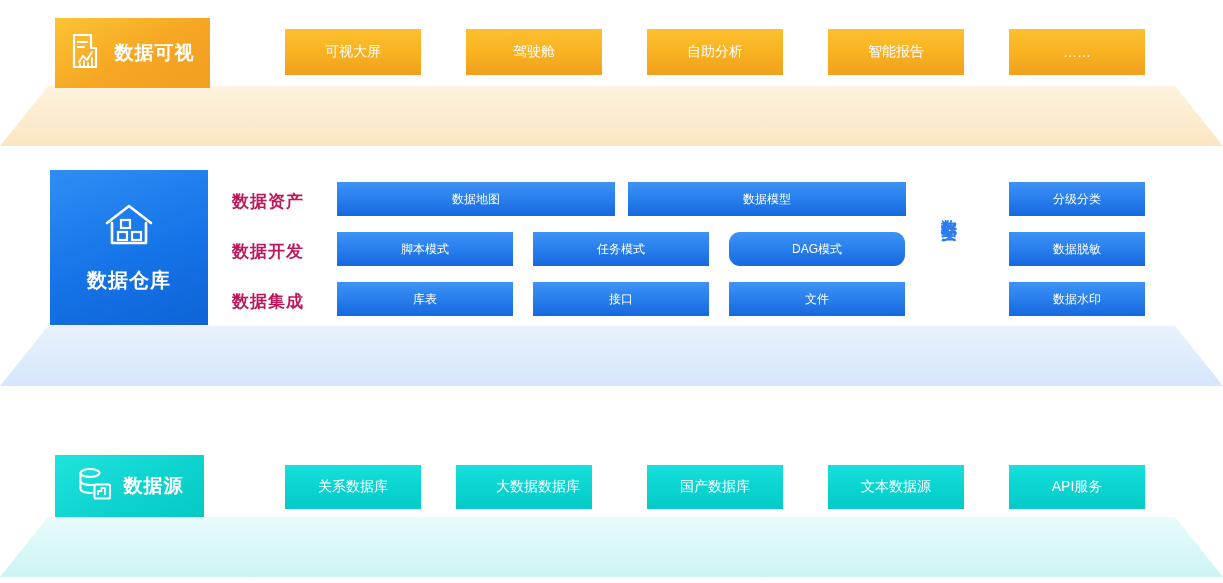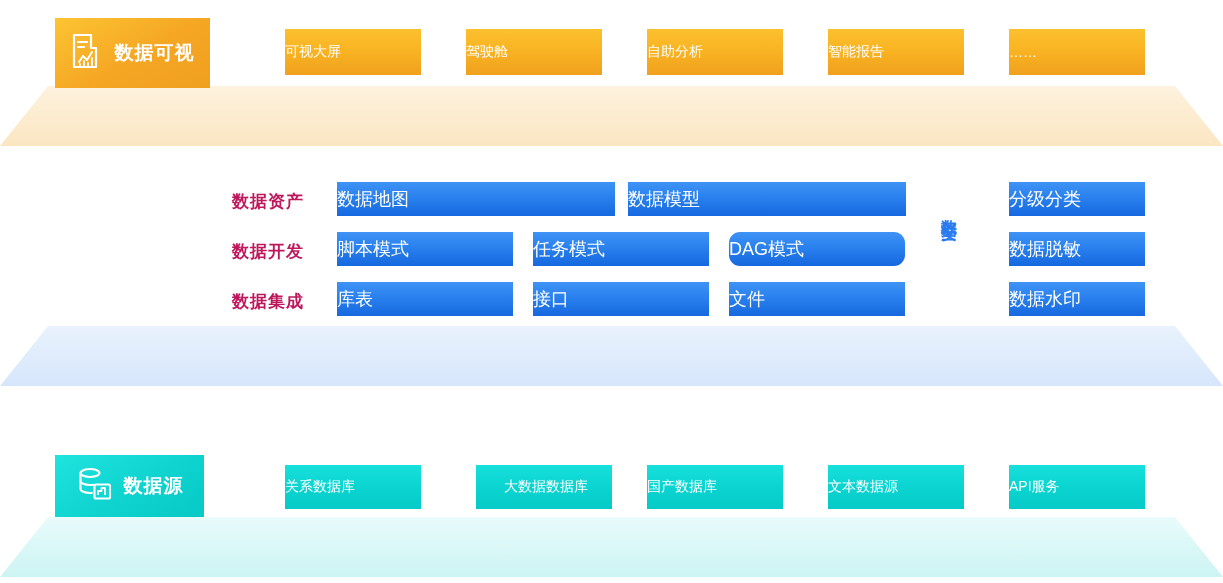--- a/index.html
+++ b/index.html
@@ -45,39 +45,39 @@
   }
   .tc-dw .tc-label{font-size:20px;}
   .tc-src{
     left:55px;top:455px;width:149px;height:62px;
     background:linear-gradient(150deg,#1fe3dd 0%,#0fd3cf 55%,#06c9c6 100%);
   }
 
   
   .pill{
     position:absolute;
-    display:flex;align-items:center;justify-content:flex-start;
+    display:flex;align-items:center;justify-content:center;
     color:#ffffff;
     font-size:14px;
     text-align:center;
     box-sizing:border-box;
     white-space:nowrap;
   }
   .pill.orange{
     background:linear-gradient(to bottom,#fcc02e 0%,#f9b322 48%,#f0a01e 100%);
     height:46px;width:136px;
   }
   .pill.cyan{
     background:linear-gradient(to bottom,#18e0dc 0%,#0bd5d1 48%,#06cac7 100%);
     height:44px;width:136px;
   }
   .pill.blue{
     background:linear-gradient(to bottom,#3f93f5 0%,#2a81ee 45%,#1668de 100%);
     height:34px;
-    font-size:18px;
+    font-size:12px;
   }
   .pill.blue.sec{width:136px;height:34px;}
 
   
   .row-label{
     position:absolute;
     color:#be185d;
     font-size:17px;
     font-weight:bold;
     letter-spacing:1px;
@@ -129,20 +129,32 @@
   </div>
   <div class="pill orange" style="left:828px;top:29px;">
     <span>智能报告</span>
   </div>
   <div class="pill orange" style="left:1009px;top:29px;">
     <span>……</span>
   </div>
 
   <div class="banner blue" style="top:326px;"></div>
 
+  <div class="title-card tc-dw">
+    <span class="icon">
+      <svg width="52" height="48" viewBox="0 0 52 48" fill="none">
+        <path d="M4 22 L26 5 L48 22" stroke="#fff" stroke-width="2.6" fill="none" stroke-linecap="round" stroke-linejoin="round"></path>
+        <path d="M9 22 V42 H43 V22" stroke="#fff" stroke-width="2.6" fill="none" stroke-linecap="round" stroke-linejoin="round"></path>
+        <rect x="18" y="19" width="9" height="8" stroke="#fff" stroke-width="2.2" fill="none"></rect>
+        <rect x="15" y="31" width="9" height="8" stroke="#fff" stroke-width="2.2" fill="none"></rect>
+        <rect x="29" y="31" width="9" height="8" stroke="#fff" stroke-width="2.2" fill="none"></rect>
+      </svg>
+    </span>
+    <span class="tc-label">数据仓库</span>
+  </div>
 
   <div class="row-label" style="left:232px;top:190px;">数据资产</div>
   <div class="row-label" style="left:232px;top:240px;">数据开发</div>
   <div class="row-label" style="left:232px;top:290px;">数据集成</div>
 
   <div class="pill blue" style="left:337px;top:182px;width:278px;">
     <span>数据地图</span>
   </div>
   <div class="pill blue" style="left:628px;top:182px;width:278px;">
     <span>数据模型</span>
@@ -191,21 +203,21 @@
         <rect x="18.5" y="19.5" width="15.5" height="14" rx="1.5" stroke="#fff" stroke-width="2.1" fill="none"></rect>
         <path d="M22 30 v-4 h3.5 v-3 h3.5 v7" stroke="#fff" stroke-width="1.8" fill="none" stroke-linejoin="round"></path>
       </svg>
     </span>
     <span class="tc-label">数据源</span>
   </div>
 
   <div class="pill cyan" style="left:285px;top:465px;">
     <span>关系数据库</span>
   </div>
-  <div class="pill cyan" style="left:476px;top:465px;padding-left:28px;">
+  <div class="pill cyan" style="left:456px;top:465px;padding-left:28px;">
     <span>大数据数据库</span>
   </div>
   <div class="pill cyan" style="left:647px;top:465px;">
     <span>国产数据库</span>
   </div>
   <div class="pill cyan" style="left:828px;top:465px;">
     <span>文本数据源</span>
   </div>
   <div class="pill cyan" style="left:1009px;top:465px;">
     <span>API服务</span>

